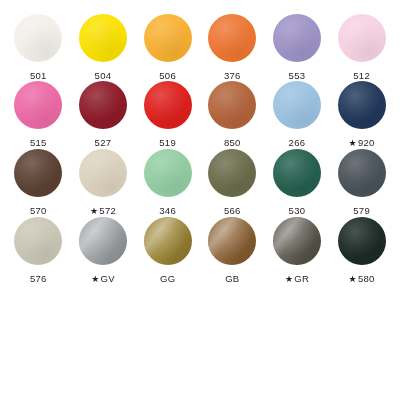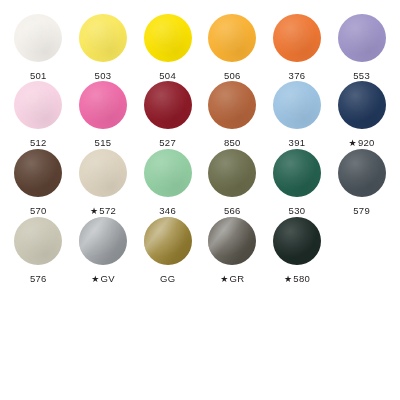--- a/index.html
+++ b/index.html
@@ -88,24 +88,20 @@
 </style>
 </head>
 <body>
 
 <div id="swatch-grid">
     <div class="swatch-cell">
       <div class="swatch-dot" style="background-color: rgb(244, 241, 236);"></div>
       <div class="swatch-label"><span>501</span></div>
     </div>
     <div class="swatch-cell">
-      <div class="swatch-dot" style="background-color: rgb(249, 232, 92);"></div>
-      <div class="swatch-label"><span>503</span></div>
-    </div>
-    <div class="swatch-cell">
       <div class="swatch-dot" style="background-color: rgb(251, 227, 0);"></div>
       <div class="swatch-label"><span>504</span></div>
     </div>
     <div class="swatch-cell">
       <div class="swatch-dot" style="background-color: rgb(249, 178, 51);"></div>
       <div class="swatch-label"><span>506</span></div>
     </div>
     <div class="swatch-cell">
       <div class="swatch-dot" style="background-color: rgb(239, 119, 51);"></div>
       <div class="swatch-label"><span>376</span></div>
@@ -120,26 +116,30 @@
     </div>
     <div class="swatch-cell">
       <div class="swatch-dot" style="background-color: rgb(238, 106, 167);"></div>
       <div class="swatch-label"><span>515</span></div>
     </div>
     <div class="swatch-cell">
       <div class="swatch-dot" style="background-color: rgb(142, 27, 40);"></div>
       <div class="swatch-label"><span>527</span></div>
     </div>
     <div class="swatch-cell">
+      <div class="swatch-dot" style="background-color: rgb(224, 32, 29);"></div>
+      <div class="swatch-label"><span>519</span></div>
+    </div>
+    <div class="swatch-cell">
       <div class="swatch-dot" style="background-color: rgb(180, 101, 60);"></div>
       <div class="swatch-label"><span>850</span></div>
     </div>
     <div class="swatch-cell">
       <div class="swatch-dot" style="background-color: rgb(156, 195, 226);"></div>
-      <div class="swatch-label"><span>391</span></div>
+      <div class="swatch-label"><span>266</span></div>
     </div>
     <div class="swatch-cell">
       <div class="swatch-dot" style="background-color: rgb(34, 57, 92);"></div>
       <div class="swatch-label"><span class="star-icon">★</span><span>920</span></div>
     </div>
     <div class="swatch-cell">
       <div class="swatch-dot" style="background-color: rgb(92, 66, 51);"></div>
       <div class="swatch-label"><span>570</span></div>
     </div>
     <div class="swatch-cell">
@@ -168,20 +168,24 @@
     </div>
     <div class="swatch-cell">
       <div class="swatch-dot metallic" style="background-color: rgb(155, 160, 164);"></div>
       <div class="swatch-label"><span class="star-icon">★</span><span>GV</span></div>
     </div>
     <div class="swatch-cell">
       <div class="swatch-dot metallic" style="background-color: rgb(154, 131, 52);"></div>
       <div class="swatch-label"><span>GG</span></div>
     </div>
     <div class="swatch-cell">
+      <div class="swatch-dot metallic" style="background-color: rgb(138, 96, 51);"></div>
+      <div class="swatch-label"><span>GB</span></div>
+    </div>
+    <div class="swatch-cell">
       <div class="swatch-dot metallic" style="background-color: rgb(90, 86, 77);"></div>
       <div class="swatch-label"><span class="star-icon">★</span><span>GR</span></div>
     </div>
     <div class="swatch-cell">
       <div class="swatch-dot" style="background-color: rgb(29, 43, 39);"></div>
       <div class="swatch-label"><span class="star-icon">★</span><span>580</span></div>
     </div>
   </div>
 
 </body></html>

